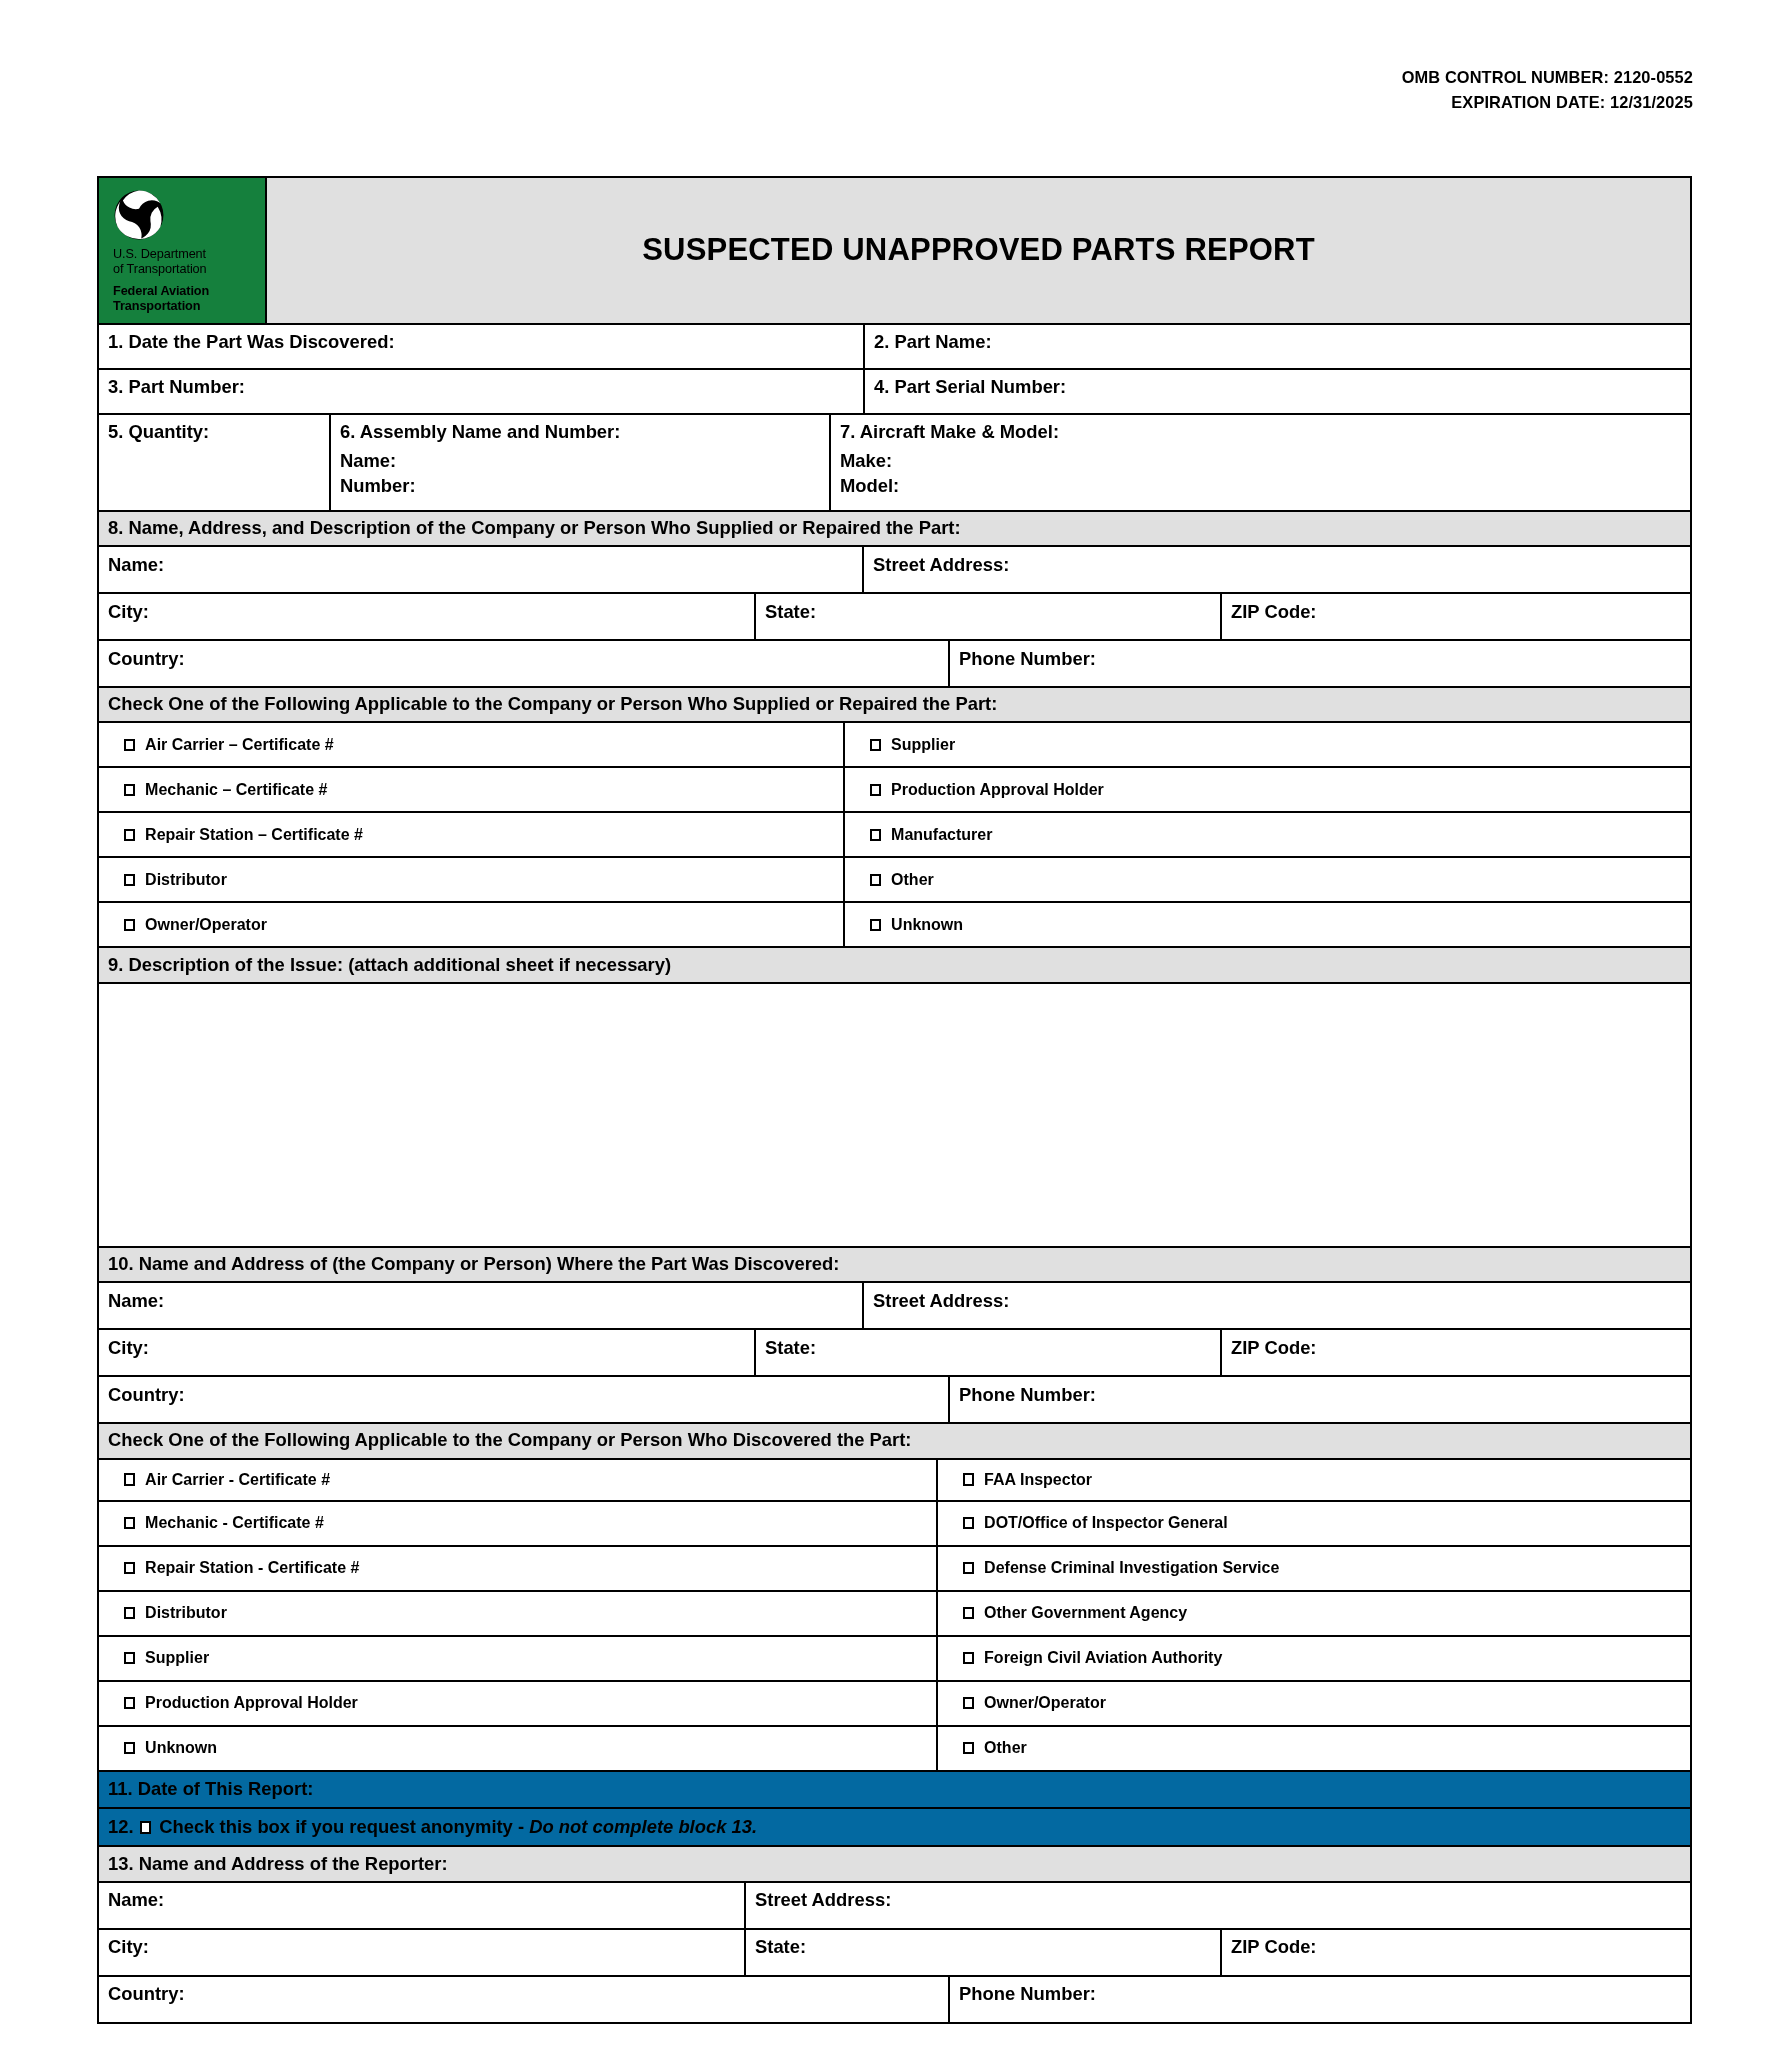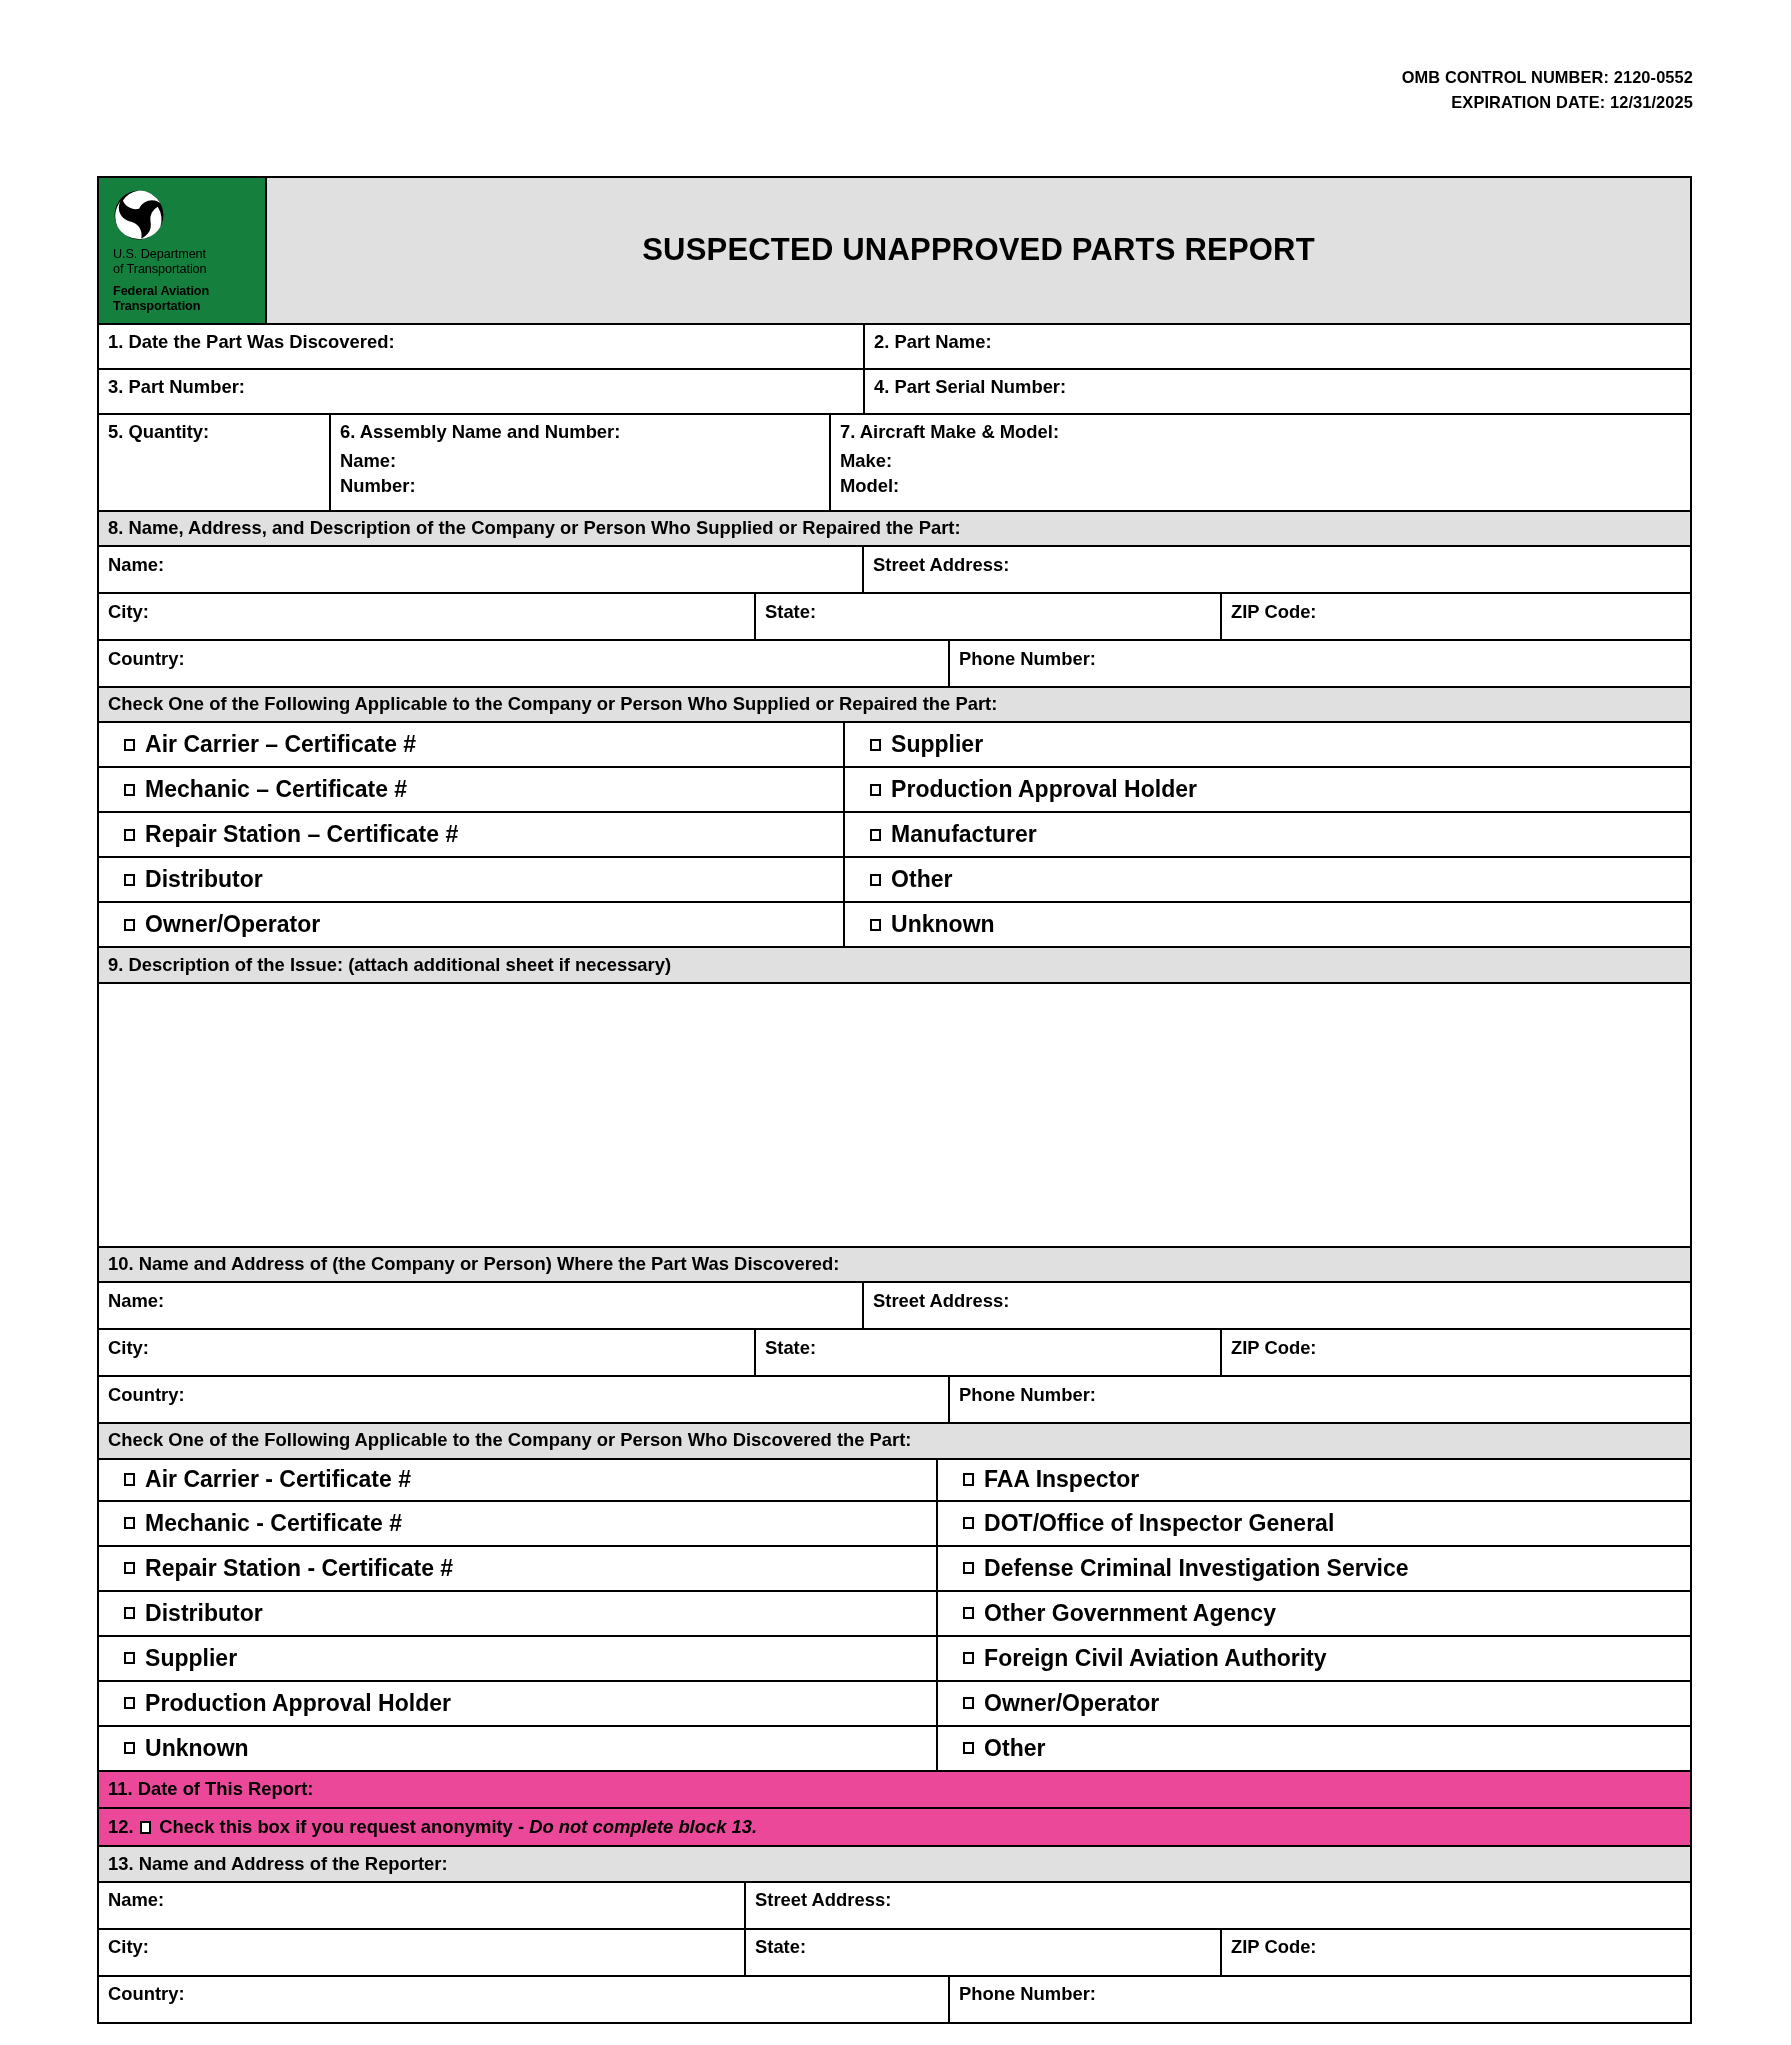--- a/index.html
+++ b/index.html
@@ -116,21 +116,21 @@
     font-weight: bold;
     box-sizing: border-box;
   }
 
   
   .cb-row { display: flex; border-bottom: 2px solid #000000; box-sizing: border-box; }
   .cb-row.thick { border-bottom: 2.9px solid #000000; }
   .cb-cell {
     box-sizing: border-box;
     padding: 6.5px 9px 6.5px 24.5px;
-    font-size: 23px;
+    font-size: 16px;
     font-weight: bold;
     display: flex;
     align-items: center;
   }
   .cb-cell + .cb-cell { border-left: 2px solid #000000; }
   .checkbox {
     width: 11px;
     height: 12.7px;
     border: 2px solid #000000;
     box-sizing: border-box;
@@ -155,21 +155,21 @@
 
   
   .desc-box {
     height: 262px;
     border-bottom: 2.9px solid #000000;
     background: #ffffff;
   }
 
   
   .num-band {
-    background: #ec4899;
+    background: #0369a1;
     border-bottom: 2.9px solid #000000;
     padding: 6.5px 9px 7.4px;
     font-size: 18.4px;
     font-weight: bold;
     box-sizing: border-box;
     white-space: nowrap;
   }
   .num-band em { font-style: italic; }
 
   

